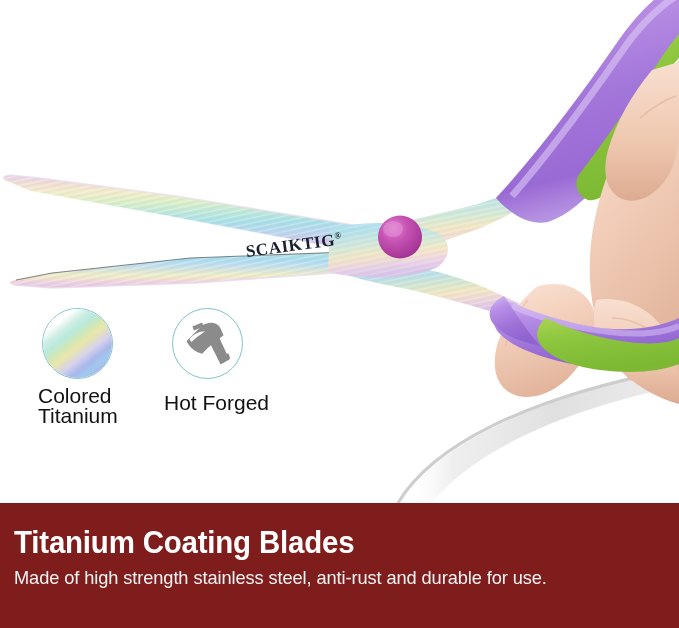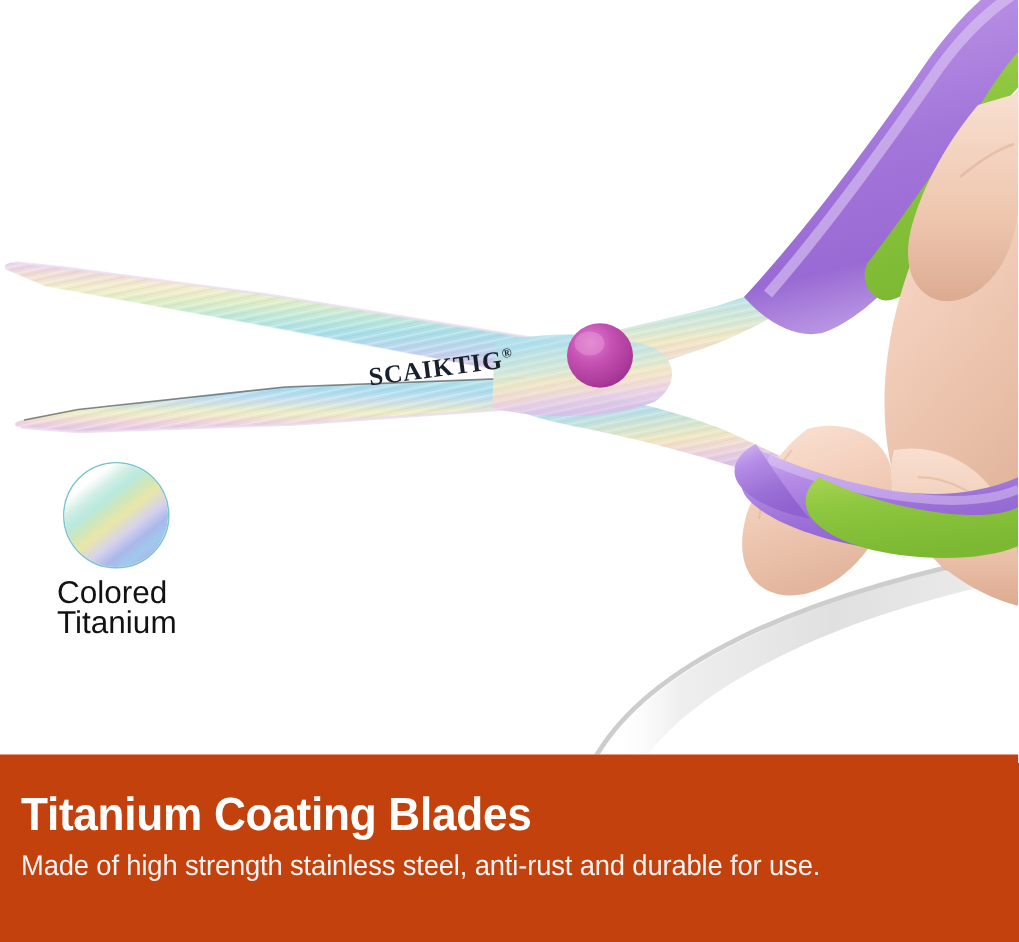--- a/index.html
+++ b/index.html
@@ -83,21 +83,21 @@
       #c9b4e6 82%,
       #ece4f6 89%,
       #ffffff 96%
     );
   }
 
   
   #banner{
     position:absolute;left:0;top:503px;
     width:679px;height:125px;
-    background:#c2410c;
+    background:#7f1d1d;
   }
   #banner-title{
     position:absolute;left:14px;top:23px;
     color:#ffffff;
     font-family:"Liberation Sans",sans-serif;
     font-weight:bold;
     font-size:31px;
     line-height:34px;
     letter-spacing:-.2px;
     transform:scaleX(.95);
@@ -402,19 +402,41 @@
   </div>
 
   <div class="feature" id="feat-titanium">
     <div class="feature-circle">
       <div class="rainbow-band"></div>
     </div>
     <div class="feature-label">Colored
 Titanium</div>
   </div>
 
+  <div class="feature" id="feat-forged">
+    <div class="feature-circle">
+      <svg viewBox="0 0 71 71" width="69" height="69" xmlns="http://www.w3.org/2000/svg">
+
+        <path d="M 20 18 L 30 14 L 31.5 18 L 21.5 22 Z" fill="#8b8b8b"></path>
+
+        <path d="M 14 33
+                 L 30 17
+                 C 38 12 46 14 49 20
+                 L 52 27
+                 L 36 40
+                 L 30 46
+                 C 24 45 17 40 14 33 Z" fill="#8b8b8b"></path>
+
+        <path d="M 17 31 C 21 26 27 23 33 23 C 28 27 23 30 19 34 Z" fill="#ffffff"></path>
+
+        <path d="M 36 31 L 46 26 L 58 52 L 49 57 Z" fill="#8b8b8b"></path>
+        <path d="M 47 50 L 57 45.5 L 59 51 L 50 56 Z" fill="#8b8b8b"></path>
+      </svg>
+    </div>
+    <div class="feature-label">Hot Forged</div>
+  </div>
 
   <div id="banner">
     <div id="banner-title">Titanium Coating Blades</div>
     <div id="banner-sub">Made of high strength stainless steel, anti-rust and durable for use.</div>
   </div>
 
 </div>
 
 </body></html>

